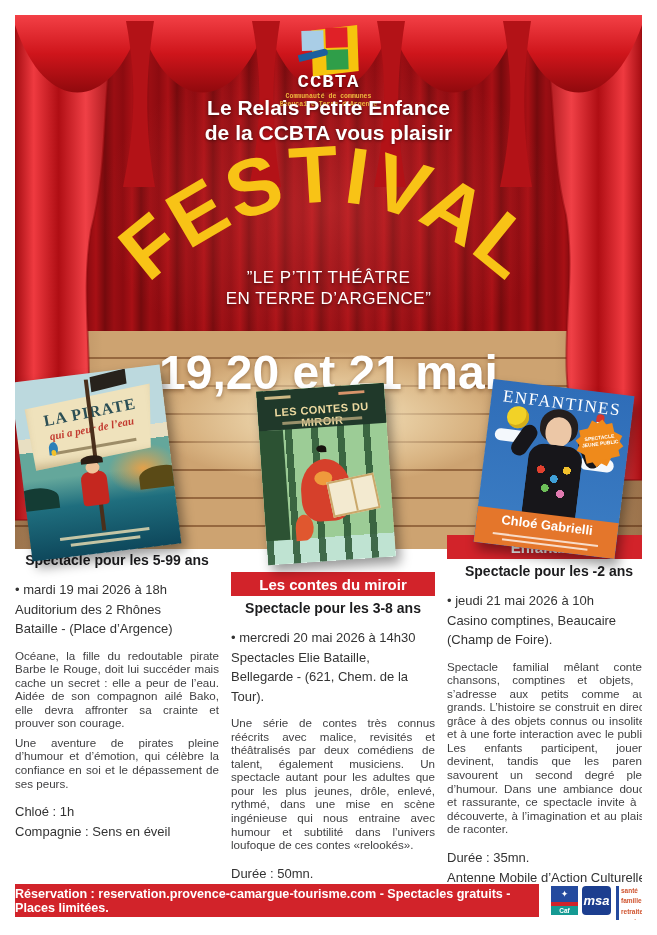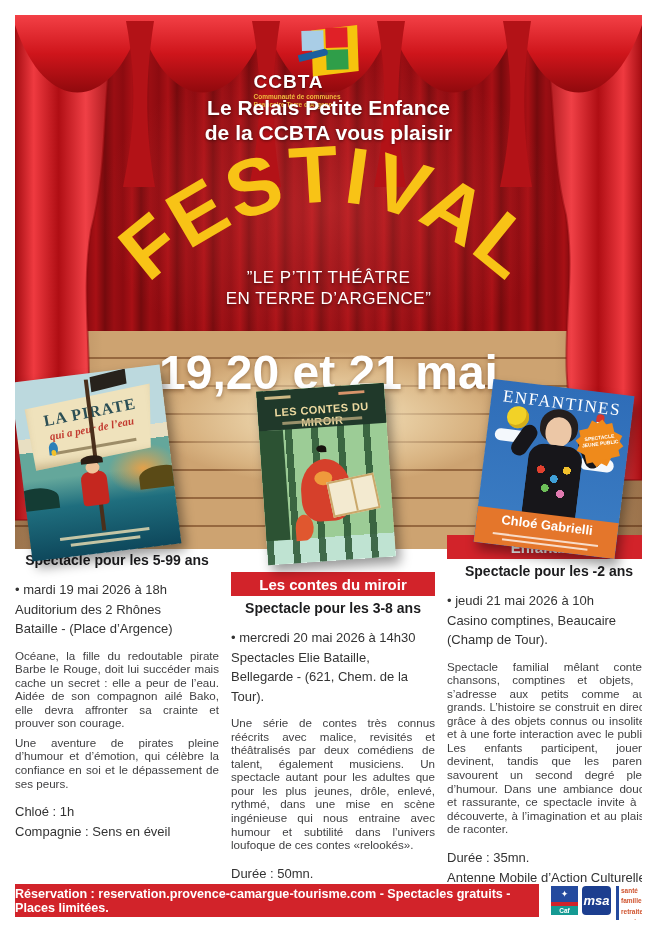--- a/index.html
+++ b/index.html
@@ -13,21 +13,21 @@
       repeating-linear-gradient(90deg,#8c0b10 0px,#a81015 9px,#750a0d 18px,#9a0e13 27px,#8c0b10 36px);}
   .wood{position:absolute;left:0;top:316px;width:627px;height:218px;
     background:
       radial-gradient(ellipse 235px 88px at 50% 40%, rgba(250,236,200,.95), rgba(236,207,158,.35) 62%, rgba(0,0,0,0) 76%),
       linear-gradient(90deg, rgba(61,24,6,.35), rgba(0,0,0,0) 14%, rgba(0,0,0,0) 86%, rgba(61,24,6,.35)),
       repeating-linear-gradient(180deg,#cda371 0 26px,#96683f 26px 28px),
       linear-gradient(180deg,#bd9263,#d2ab7a);}
   .curtains{position:absolute;left:0;top:0;width:627px;height:545px;pointer-events:none;}
 
   
-  .logo{position:absolute;left:50%;top:12px;transform:translateX(-50%);width:150px;z-index:5;}
+  .logo{position:absolute;left:50%;top:12px;transform:translateX(-50%);width:150px;text-align:center;z-index:5;font-family:Liberation Mono, monospace;}
   .logo-mark{position:relative;width:62px;height:48px;margin:0 auto;transform:rotate(-2deg);}
   .lm-frame{position:absolute;left:14px;top:1px;width:46px;height:46px;background:#f6c40d;transform:skewY(-5deg);}
   .lm-sq{position:absolute;width:22px;height:20px;}
   .lm-tl{left:4px;top:3px;background:#a9cde6;}
   .lm-tr{left:28px;top:1px;background:#e02127;}
   .lm-br{left:28px;top:23px;background:#2f9e49;}
   .lm-swoosh{position:absolute;left:0px;top:24px;width:30px;height:7px;background:#1d5f9e;transform:rotate(-12deg);border-radius:0 4px 4px 0;}
   .logo-name{color:#fff;font-weight:bold;font-size:19px;letter-spacing:1px;margin-top:-4px;text-shadow:0 1px 2px rgba(0,0,0,.5);}
   .logo-sub{color:#f0b93e;font-weight:bold;font-size:6.5px;line-height:1.25;}
   .intro{position:absolute;left:0;top:80px;width:627px;text-align:center;color:#fff;font-weight:bold;
@@ -291,21 +291,21 @@
       <div>Compagnie : Plateforme</div>
     </div>
   </div>
 
   <div class="col col3">
     <div class="col-banner">Enfantines</div>
     <div class="col-aud">Spectacle pour les -2 ans</div>
     <div class="col-sched">
       <div>• jeudi 21 mai 2026 à 10h</div>
       <div>Casino comptines, Beaucaire</div>
-      <div>(Champ de Tour).</div>
+      <div>(Champ de Foire).</div>
     </div>
     <p class="col-para">Spectacle familial mêlant contes, chansons, comptines et objets, il s’adresse aux petits comme aux grands. L’histoire se construit en direct, grâce à des objets connus ou insolites et à une forte interaction avec le public. Les enfants participent, jouent, devinent, tandis que les parents savourent un second degré plein d’humour. Dans une ambiance douce et rassurante, ce spectacle invite à la découverte, à l’imagination et au plaisir de raconter.</p>
     <div class="col-meta">
       <div>Durée : 35mn.</div>
       <div>Antenne Mobile d’Action Culturelle</div>
     </div>
   </div>
 
   <div class="res-banner">Réservation : reservation.provence-camargue-tourisme.com - Spectacles gratuits - Places limitées.</div>
   <div class="logo-caf">

